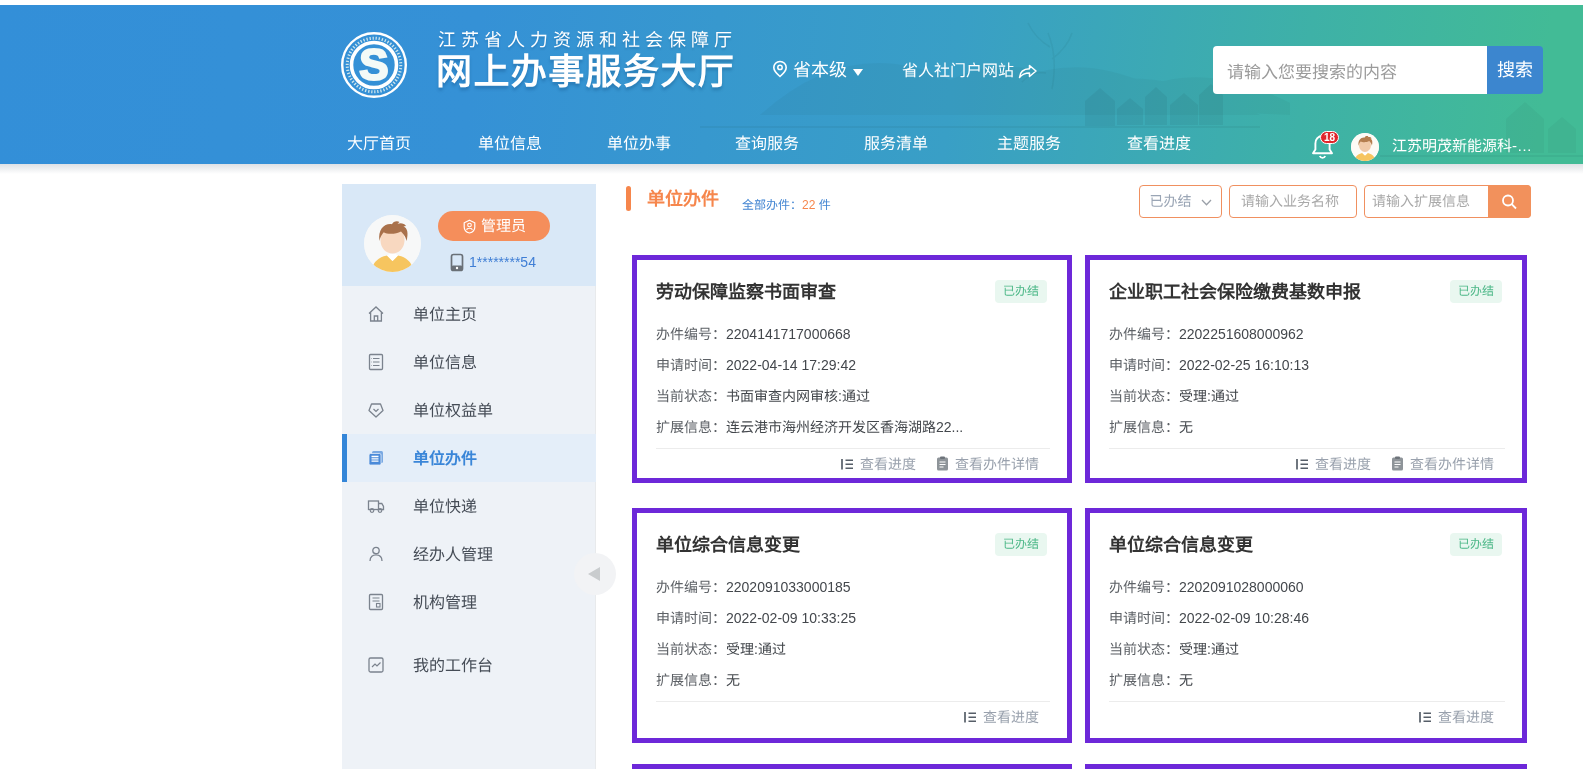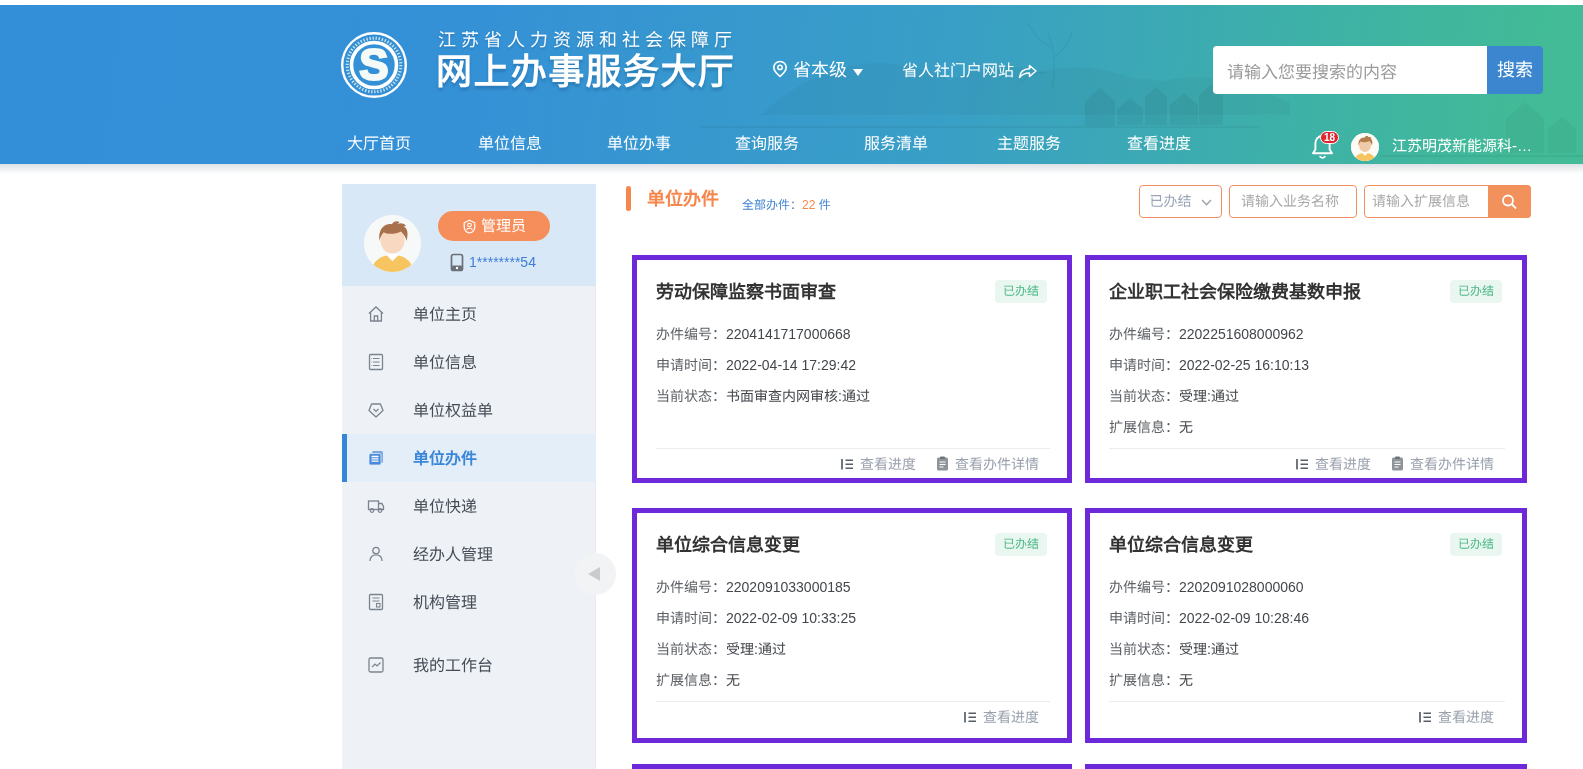--- a/index.html
+++ b/index.html
@@ -229,20 +229,21 @@
           <circle cx="20" cy="15" r="5" fill="none" stroke="#fff" stroke-width="1.8"></circle>
           <path d="M23.7 18.7 L28 23" stroke="#fff" stroke-width="1.8"></path>
         </svg></div>
   </div>
   <div class="card" style="left:632px;top:255px;height:228px">
     <div class="cttl">劳动保障监察书面审查</div>
       <div class="badge">已办结</div>
     <p style="top:64px">办件编号：<b>2204141717000668</b></p>
     <p style="top:95px">申请时间：<b>2022-04-14 17:29:42</b></p>
     <p style="top:126px">当前状态：<b>书面审查内网审核:通过</b></p>
+    <p style="top:157px">扩展信息：<b>连云港市海州经济开发区香海湖路22...</b></p>
     <div class="sep"></div>
     <div class="links"><span class="lk"><svg width="14" height="14" viewBox="0 0 14 14">
             <path d="M2 2 V12.5" stroke="#565e68" stroke-width="1.7"></path>
             <path d="M5.5 3.2 H13 M5.5 7.2 H13 M5.5 11.2 H13" stroke="#565e68" stroke-width="1.5"></path>
           </svg>查看进度</span><span class="lk"><svg width="13" height="15" viewBox="0 0 13 15">
             <rect x="1" y="1.5" width="11" height="13" rx="1.5" fill="#8e9499"></rect>
             <rect x="4" y="0.5" width="5" height="2.6" rx="1" fill="#6d737a"></rect>
             <path d="M3.5 6 H9.5 M3.5 8.5 H9.5 M3.5 11 H7.5" stroke="#fff" stroke-width="1.1"></path>
           </svg>查看办件详情</span></div>
   </div>

